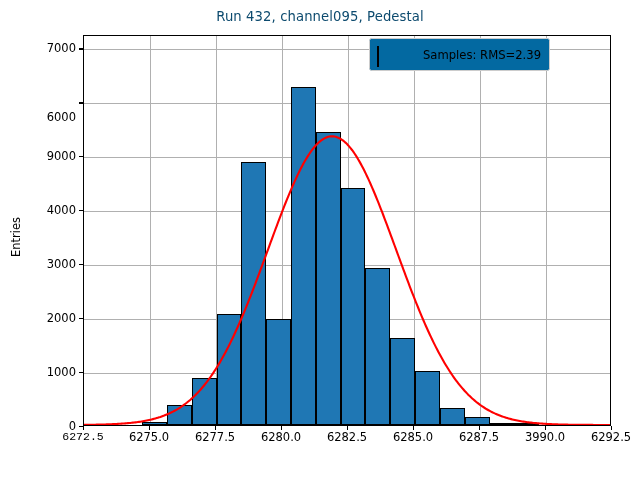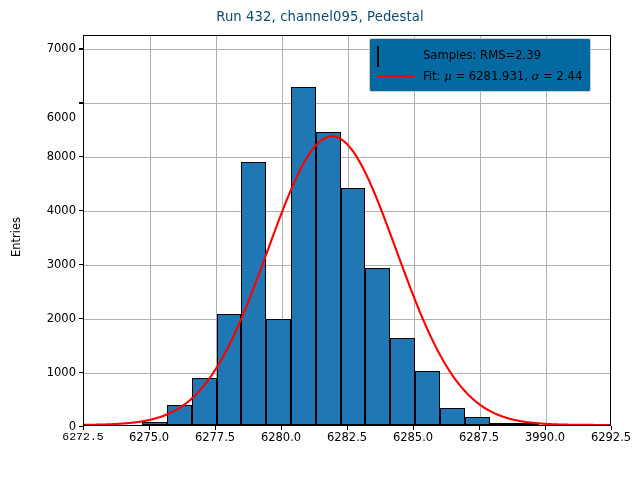--- a/index.html
+++ b/index.html
@@ -223,21 +223,21 @@
       <div class="ytick-label" style="top: 426px; right: 564px;">0</div>
       <div class="ytick-mark" style="top: 426px;"></div>
       <div class="ytick-label" style="top: 372.07px; right: 564px;">1000</div>
       <div class="ytick-mark" style="top: 372.07px;"></div>
       <div class="ytick-label" style="top: 318.14px; right: 564px;">2000</div>
       <div class="ytick-mark" style="top: 318.14px;"></div>
       <div class="ytick-label" style="top: 264.21px; right: 564px;">3000</div>
       <div class="ytick-mark" style="top: 264.21px;"></div>
       <div class="ytick-label" style="top: 210.28px; right: 564px;">4000</div>
       <div class="ytick-mark" style="top: 210.28px;"></div>
-      <div class="ytick-label" style="top: 156.34px; right: 564px;">8000</div>
+      <div class="ytick-label" style="top: 156.34px; right: 564px;">9000</div>
       <div class="ytick-mark" style="top: 156.34px;"></div>
       <div class="ytick-label" style="top: 117px; right: 564px;">6000</div>
       <div class="ytick-mark" style="top: 102.41px;"></div>
       <div class="ytick-label" style="top: 48.48px; right: 564px;">7000</div>
       <div class="ytick-mark" style="top: 48.48px;"></div>
     </div>
   <div id="xticks-layer">
       <div class="xtick-label" style="left: 83px; font-family: Liberation Mono, monospace;">6272.5</div>
       <div class="xtick-mark" style="left: 83px;"></div>
       <div class="xtick-label" style="left: 149px;">6275.0</div>
@@ -260,21 +260,15 @@
 
   <div id="ylabel">Entries</div>
 
   <div id="legend">
     <div class="legend-row">
       <span class="legend-handle">
         <span class="legend-patch"></span>
       </span>
       <span class="legend-text">Samples: RMS=2.39</span>
     </div>
-    <div class="legend-row">
-      <span class="legend-handle">
-        <span class="legend-line"></span>
-      </span>
-      <span class="legend-text"><span>Fit: </span><span class="mathvar">μ</span><span> = 6281.931, </span><span class="mathvar">σ</span><span> = 2.44</span></span>
-    </div>
   </div>
 
 </div>
 
 </body></html>

